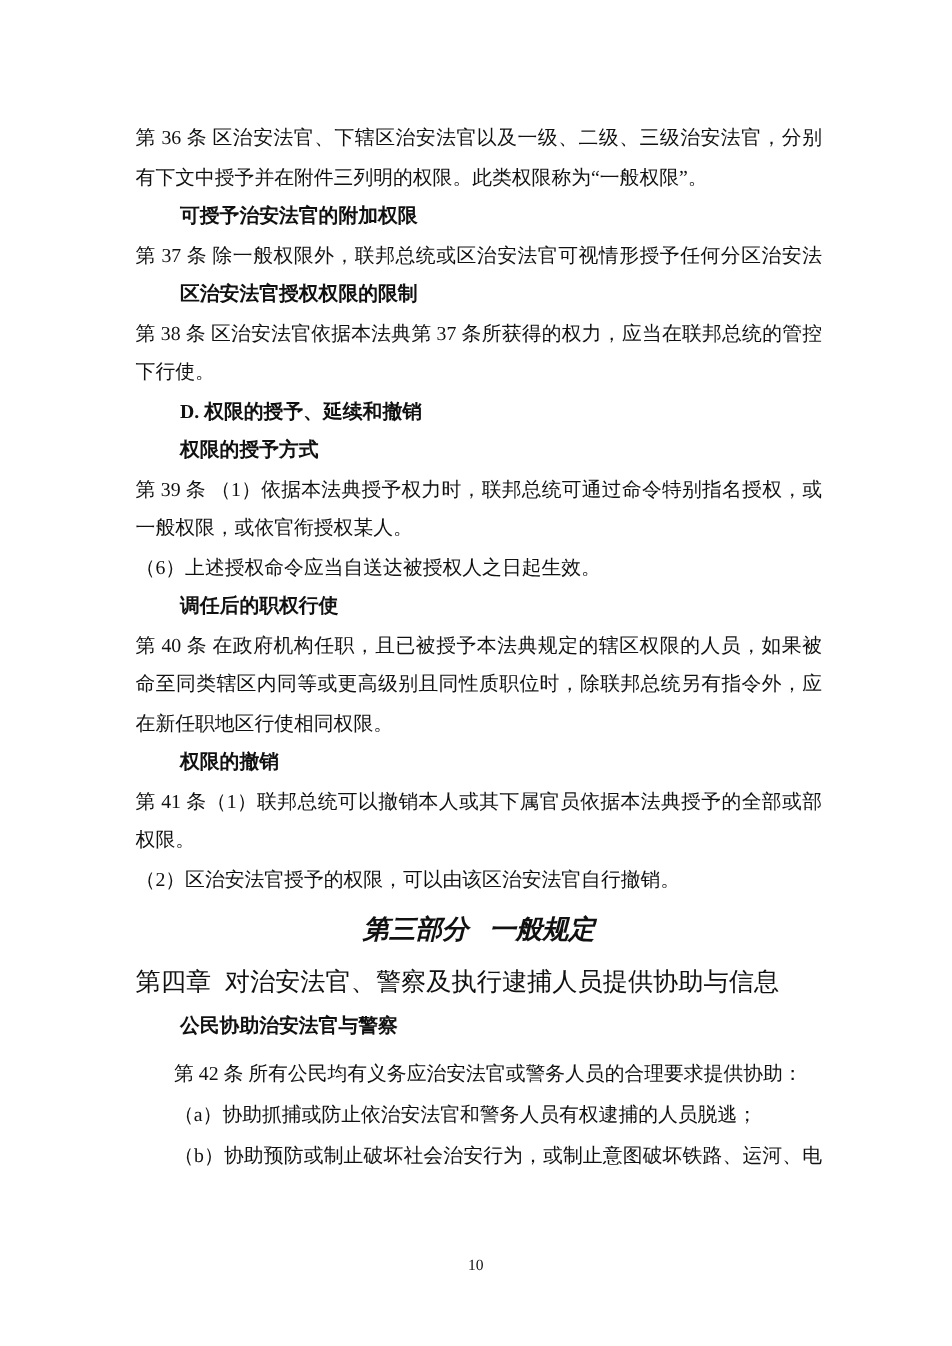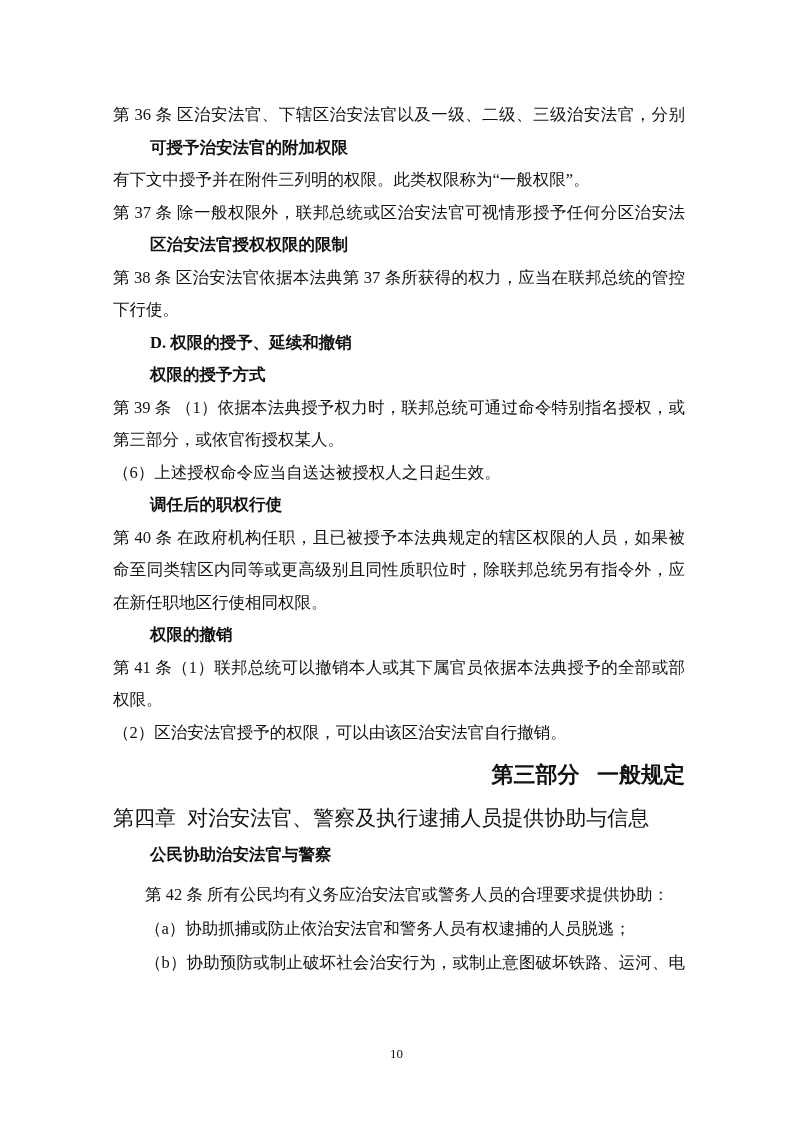--- a/index.html
+++ b/index.html
@@ -37,23 +37,24 @@
   .subheading {
     font-weight: 700;
     text-indent: 37px;
   }
   .part-title {
     height: 44px;
     line-height: 44px;
     margin-top: 4px;
     font-size: 22px;
     font-weight: 700;
-    text-align: right;
+    text-align: center;
     text-indent: 0;
     word-spacing: 12px;
+    font-style: italic;
   }
   .chapter-title {
     height: 42px;
     line-height: 42px;
     font-size: 21px;
     text-align: left;
     text-indent: 0;
     word-spacing: 6px;
   }
   
@@ -75,30 +76,30 @@
     color: #111111;
     font-family: Liberation Serif, serif;
   }
 </style>
 </head>
 <body>
 
 <div class="page">
   <div class="content">
       <div class="line body justify">第 36 条 区治安法官、下辖区治安法官以及一级、二级、三级治安法官，分别拥</div>
+      <div class="line body">有下文中授予并在附件三列明的权限。此类权限称为“一般权限”。</div>
       <div class="line subheading">可授予治安法官的附加权限</div>
-      <div class="line body">有下文中授予并在附件三列明的权限。此类权限称为“一般权限”。</div>
       <div class="line body justify">第 37 条 除一般权限外，联邦总统或区治安法官可视情形授予任何分区治安法官</div>
       <div class="line subheading">区治安法官授权权限的限制</div>
       <div class="line body justify">第 38 条 区治安法官依据本法典第 37 条所获得的权力，应当在联邦总统的管控</div>
       <div class="line body">下行使。</div>
       <div class="line subheading">D.  权限的授予、延续和撤销</div>
       <div class="line subheading">权限的授予方式</div>
       <div class="line body justify">第 39 条 （1）依据本法典授予权力时，联邦总统可通过命令特别指名授权，或</div>
-      <div class="line body">第三部分，或依官衔授权某人。</div>
+      <div class="line body">一般权限，或依官衔授权某人。</div>
       <div class="line body">（6）上述授权命令应当自送达被授权人之日起生效。</div>
       <div class="line subheading">调任后的职权行使</div>
       <div class="line body justify">第 40 条 在政府机构任职，且已被授予本法典规定的辖区权限的人员，如果被任</div>
       <div class="line body justify">命至同类辖区内同等或更高级别且同性质职位时，除联邦总统另有指令外，应当</div>
       <div class="line body">在新任职地区行使相同权限。</div>
       <div class="line subheading">权限的撤销</div>
       <div class="line body justify">第 41 条（1）联邦总统可以撤销本人或其下属官员依据本法典授予的全部或部分</div>
       <div class="line body">权限。</div>
       <div class="line body">（2）区治安法官授予的权限，可以由该区治安法官自行撤销。</div>
       <div class="line part-title">第三部分 一般规定</div>

